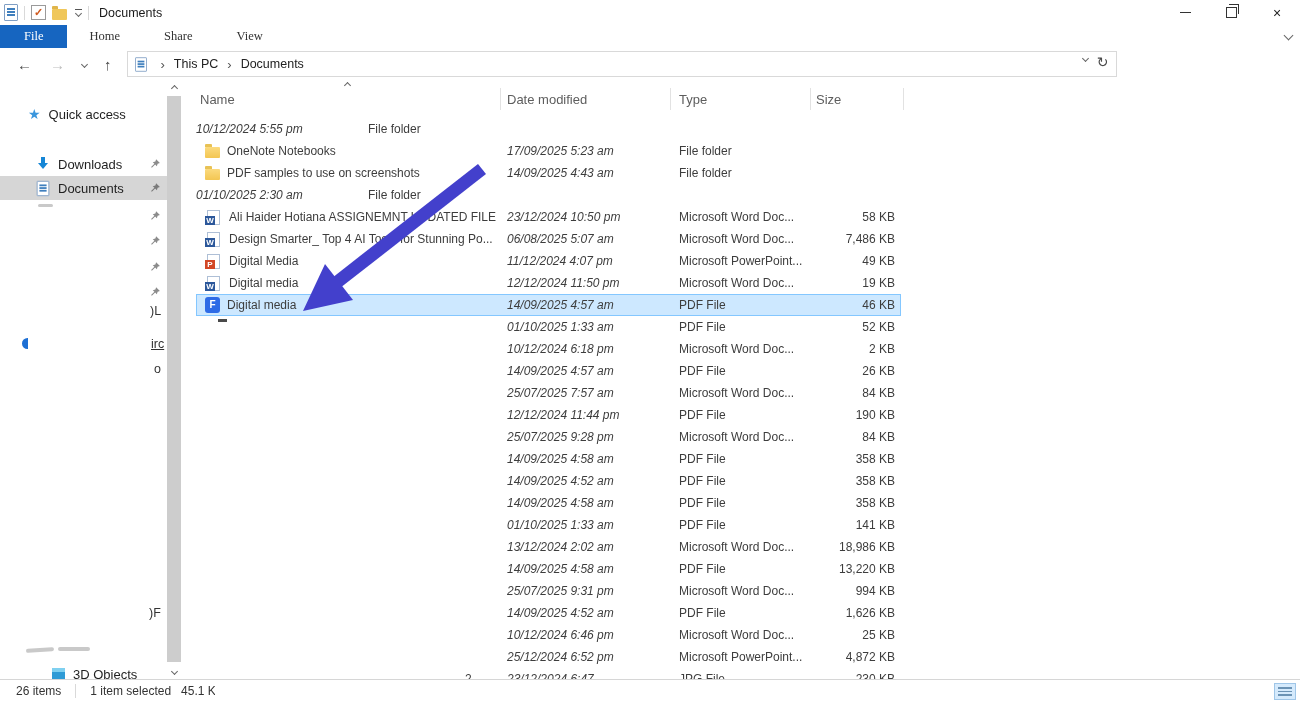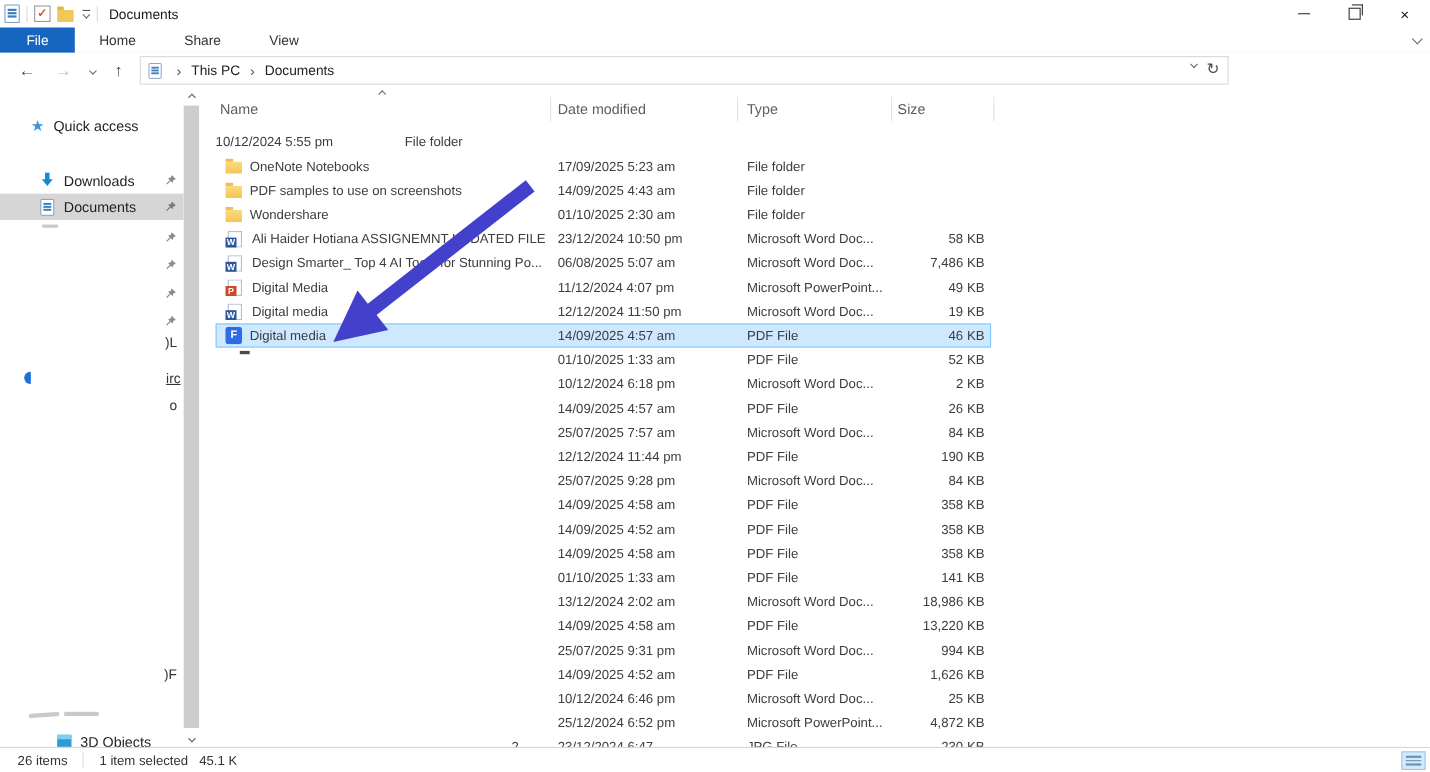--- a/index.html
+++ b/index.html
@@ -24,21 +24,21 @@
   .chev.up{transform:rotate(-135deg);}
   .chev.sm{width:4px;height:4px;}
   .title-text{font-size:12.5px;color:#1a1a1a;margin-left:10px;}
   .wincontrols{position:absolute;right:0;top:0;height:25px;display:flex;}
   .winbtn{width:46px;height:25px;display:flex;align-items:center;justify-content:center;font-size:13px;color:#222;}
   .ic-min{width:11px;height:1.5px;background:#333;}
   .ic-restore{width:9px;height:9px;border:1.2px solid #333;position:relative;background:#fff;}
   .ic-restore::before{content:"";position:absolute;left:2px;top:-4px;width:9px;height:9px;border:1.2px solid #333;border-left:none;border-bottom:none;}
   .ic-close{font-size:14px;color:#222;line-height:1;}
   
-  .tabs{position:absolute;left:0;top:25px;width:1300px;height:23px;background:#fff;border-bottom:1px solid #dadada;display:flex;align-items:stretch;}
+  .tabs{position:absolute;left:0;top:25px;width:1300px;height:23px;background:#fff;border-bottom:1px solid #dadada;display:flex;align-items:stretch;font-family:Liberation Serif, serif;}
   .tab{padding:0 22px;font-size:12.5px;display:flex;align-items:center;color:#333;}
   .tab.active{background:#1665c0;color:#fff;padding:0 24px;}
   .ribbon-chev{position:absolute;right:8px;top:7px;}
   
   .navbar{position:absolute;left:0;top:48px;width:1300px;height:32px;background:#fff;border-bottom:1px solid #ececec;display:flex;align-items:center;}
   .navbtn{font-size:15px;color:#4a4a4a;padding:0 9px;line-height:1;}
   .navbtn.disabled{color:#bdbdbd;}
   .addrbox{height:24px;border:1px solid #d9d9d9;display:flex;align-items:center;flex:0 0 auto;width:988px;margin-left:6px;background:#fff;position:relative;}
   .addr-icon{margin:0 6px 0 6px;transform:scale(.85);}
   .crumb{font-size:12.5px;color:#222;padding:0 2px;}
@@ -79,21 +79,21 @@
   .filelist{position:absolute;left:183px;top:0;right:0;bottom:0;overflow:hidden;}
   .lheader{position:absolute;left:0;top:5px;height:26px;right:0;font-size:13px;color:#5d5d5d;}
   .lheader .h{position:absolute;top:7px;}
   .h-name{left:17px;}.h-date{left:324px;}.h-type{left:496px;}.h-size{left:633px;}
   .h-sep{position:absolute;top:3px;width:1px;height:22px;background:#e2e2e2;}
   .sort-chev{position:absolute;left:162px;top:-2px;}
   .rows{position:absolute;left:0;top:38px;right:0;bottom:0;overflow:hidden;}
   .row{display:flex;align-items:center;height:22px;width:705px;margin-left:13px;font-size:12px;color:#3d3d3d;box-sizing:border-box;}
   .row.sel{background:#cde8ff;outline:1px solid #84c7ff;outline-offset:-1px;}
   .c-name{width:311px;display:flex;align-items:center;gap:7px;padding-left:9px;box-sizing:border-box;overflow:hidden;white-space:nowrap;}
-  .c-date{width:172px;}
+  .c-date{width:172px;font-style:italic;}
   .c-type{width:140px;}
   .c-size{width:76px;text-align:right;padding-right:6px;}
   .fi{width:15px;height:16px;position:relative;display:inline-block;flex:none;}
   .fi-none{width:15px;}
   .fi-folder{background:linear-gradient(#fbda7e,#f3c652);height:11px;margin-top:3px;border-radius:1px;}
   .fi-folder::before{content:"";position:absolute;top:-3px;left:0;width:7px;height:3px;background:#e8c255;border-radius:1px 1px 0 0;}
   .fi-doc{background:#fff;border:1px solid #aebfd6;width:11px;height:13px;margin:0 2px;}
   .badge{position:absolute;left:-3px;bottom:-2px;width:10px;height:10px;color:#fff;font-size:8px;line-height:10px;text-align:center;font-weight:700;}
   .b-word{background:#2b579a;}
   .b-ppt{background:#d24726;}
@@ -269,24 +269,20 @@
         <div class="row">
     <span class="c-name">
       <span class="fi fi-folder"></span>
       <span>PDF samples to use on screenshots</span>
     </span>
     <span class="c-date">14/09/2025 4:43 am</span>
     <span class="c-type">File folder</span>
     <span class="c-size"></span>
   </div>
         <div class="row">
-    <span class="c-name">
-      <span class="fi fi-folder"></span>
-      <span>Wondershare</span>
-    </span>
     <span class="c-date">01/10/2025 2:30 am</span>
     <span class="c-type">File folder</span>
     <span class="c-size"></span>
   </div>
         <div class="row">
     <span class="c-name">
       <span class="fi fi-doc">
               <span class="badge b-word">W</span>
             </span>
       <span>Ali Haider Hotiana ASSIGNEMNT UPDATED FILE</span>

